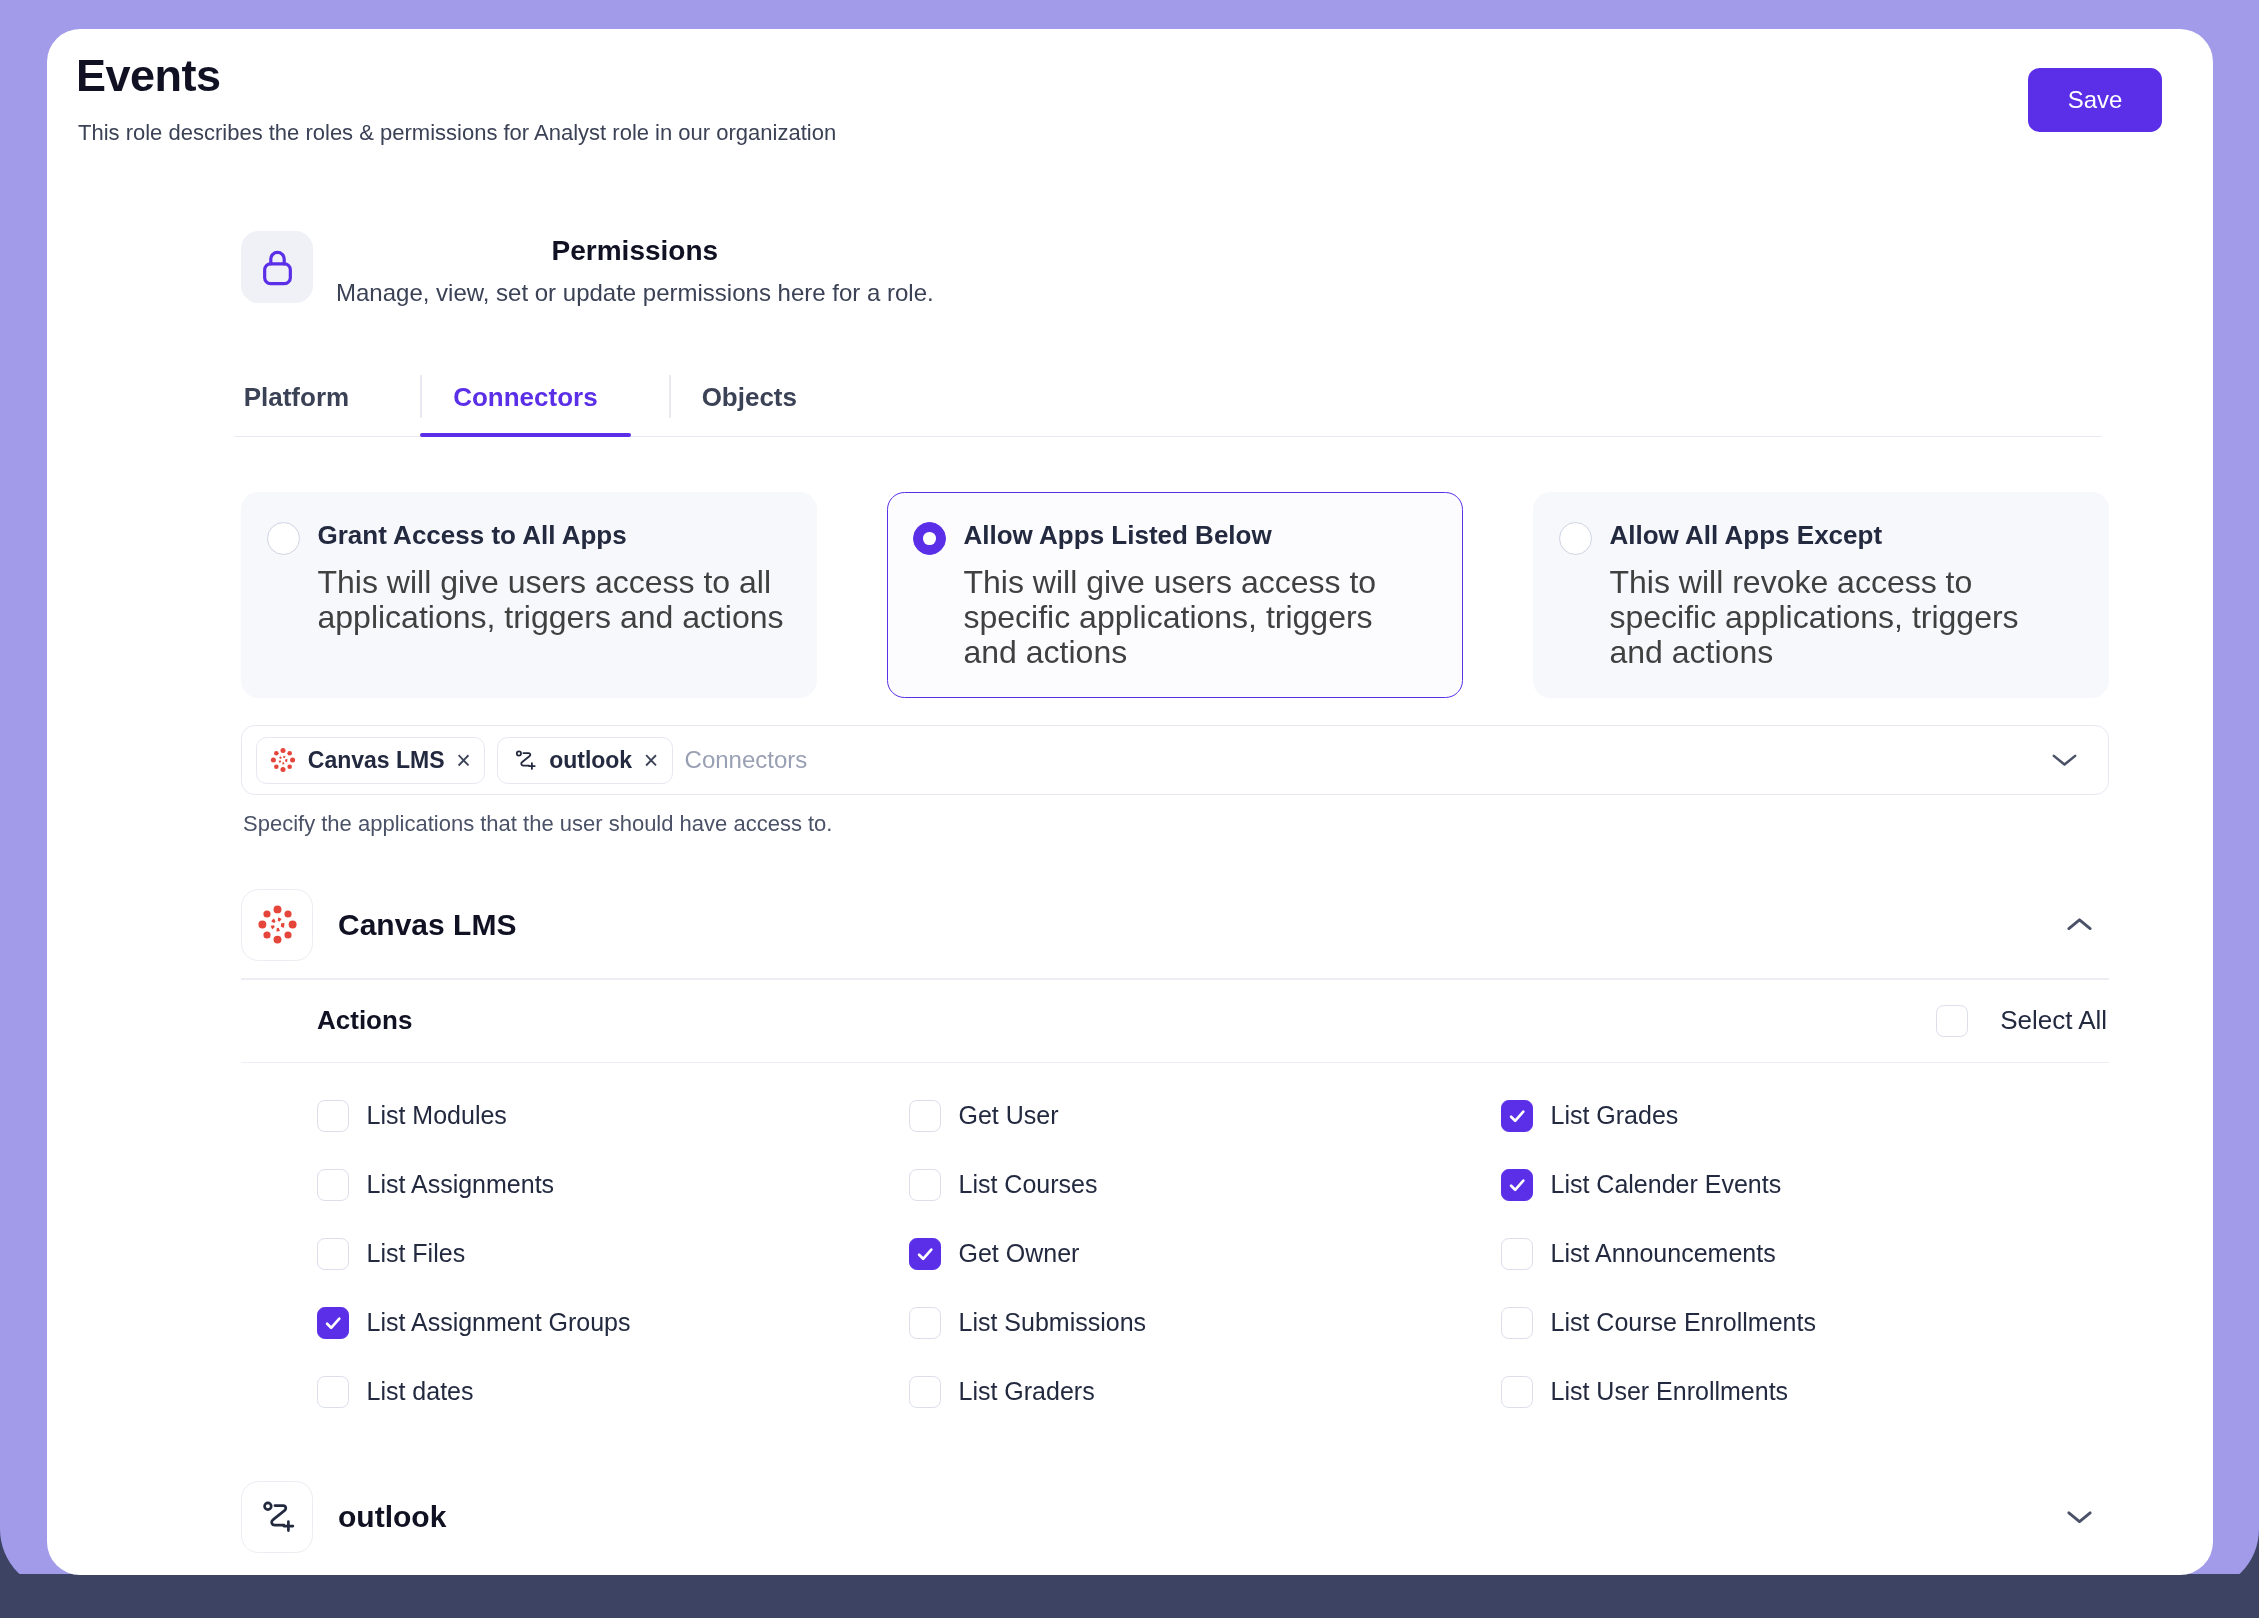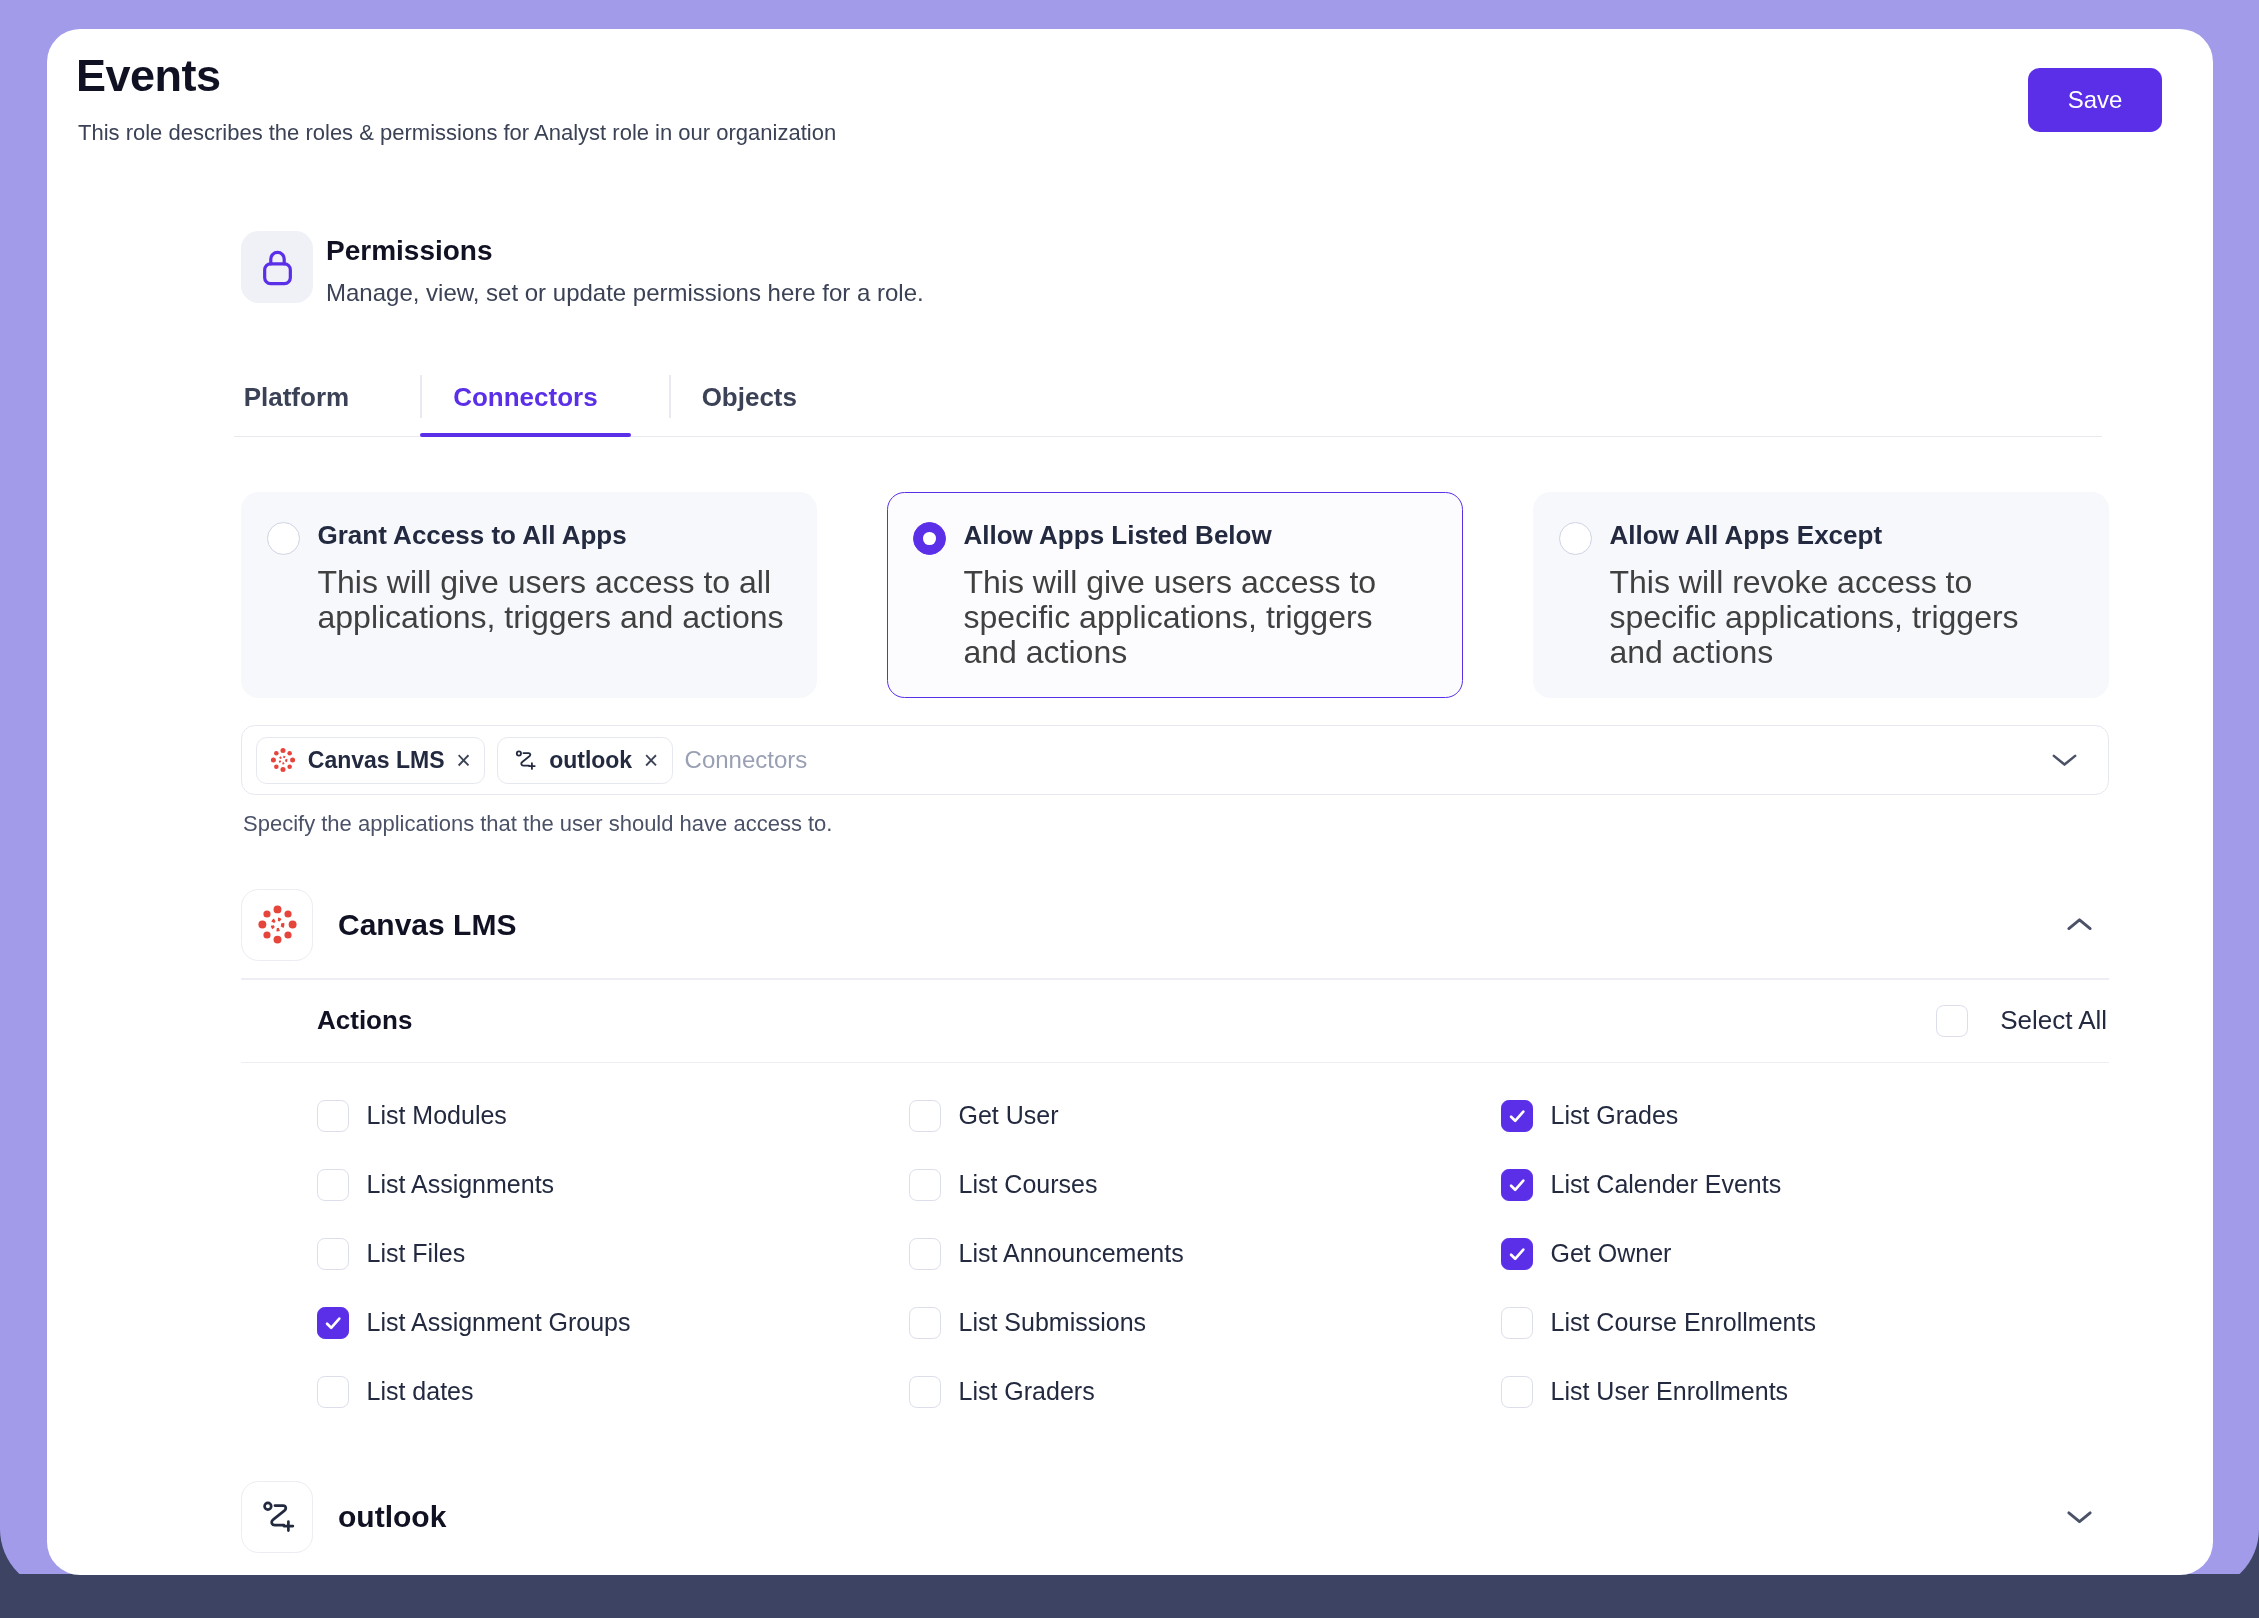--- a/index.html
+++ b/index.html
@@ -75,21 +75,22 @@
     cursor: pointer;
   }
 
   
   #permissions-header {
     position: absolute;
     left: 194px;
     top: 202px;
     display: flex;
     align-items: flex-start;
-    gap: 13px;
+    gap: 23px;
+    text-align: center;
   }
   #lock-badge {
     width: 72px; height: 72px;
     border-radius: 17.5px;
     background: #f0f1f7;
     display: flex; align-items: center; justify-content: center;
     flex: none;
   }
   #permissions-title {
     font-size: 28px;
@@ -535,30 +536,30 @@
             </svg>
         </span>
         <span class="action-label">List Calender Events</span>
       </div>
 
       <div class="action-item">
         <span class="cb"></span>
         <span class="action-label">List Files</span>
       </div>
       <div class="action-item">
-        <span class="cb"></span>
-        <span class="action-label">List Announcements</span>
-      </div>
-      <div class="action-item">
         <span class="cb checked">
           <svg width="20.4" height="20.4" viewBox="0 0 20 20" fill="none" stroke="#ffffff" stroke-width="2.6" stroke-linecap="round" stroke-linejoin="round">
               <path d="M4 10.5l4 4 8-9"></path>
             </svg>
         </span>
         <span class="action-label">Get Owner</span>
+      </div>
+      <div class="action-item">
+        <span class="cb"></span>
+        <span class="action-label">List Announcements</span>
       </div>
 
       <div class="action-item">
         <span class="cb checked">
           <svg width="20.4" height="20.4" viewBox="0 0 20 20" fill="none" stroke="#ffffff" stroke-width="2.6" stroke-linecap="round" stroke-linejoin="round">
               <path d="M4 10.5l4 4 8-9"></path>
             </svg>
         </span>
         <span class="action-label">List Assignment Groups</span>
       </div>

